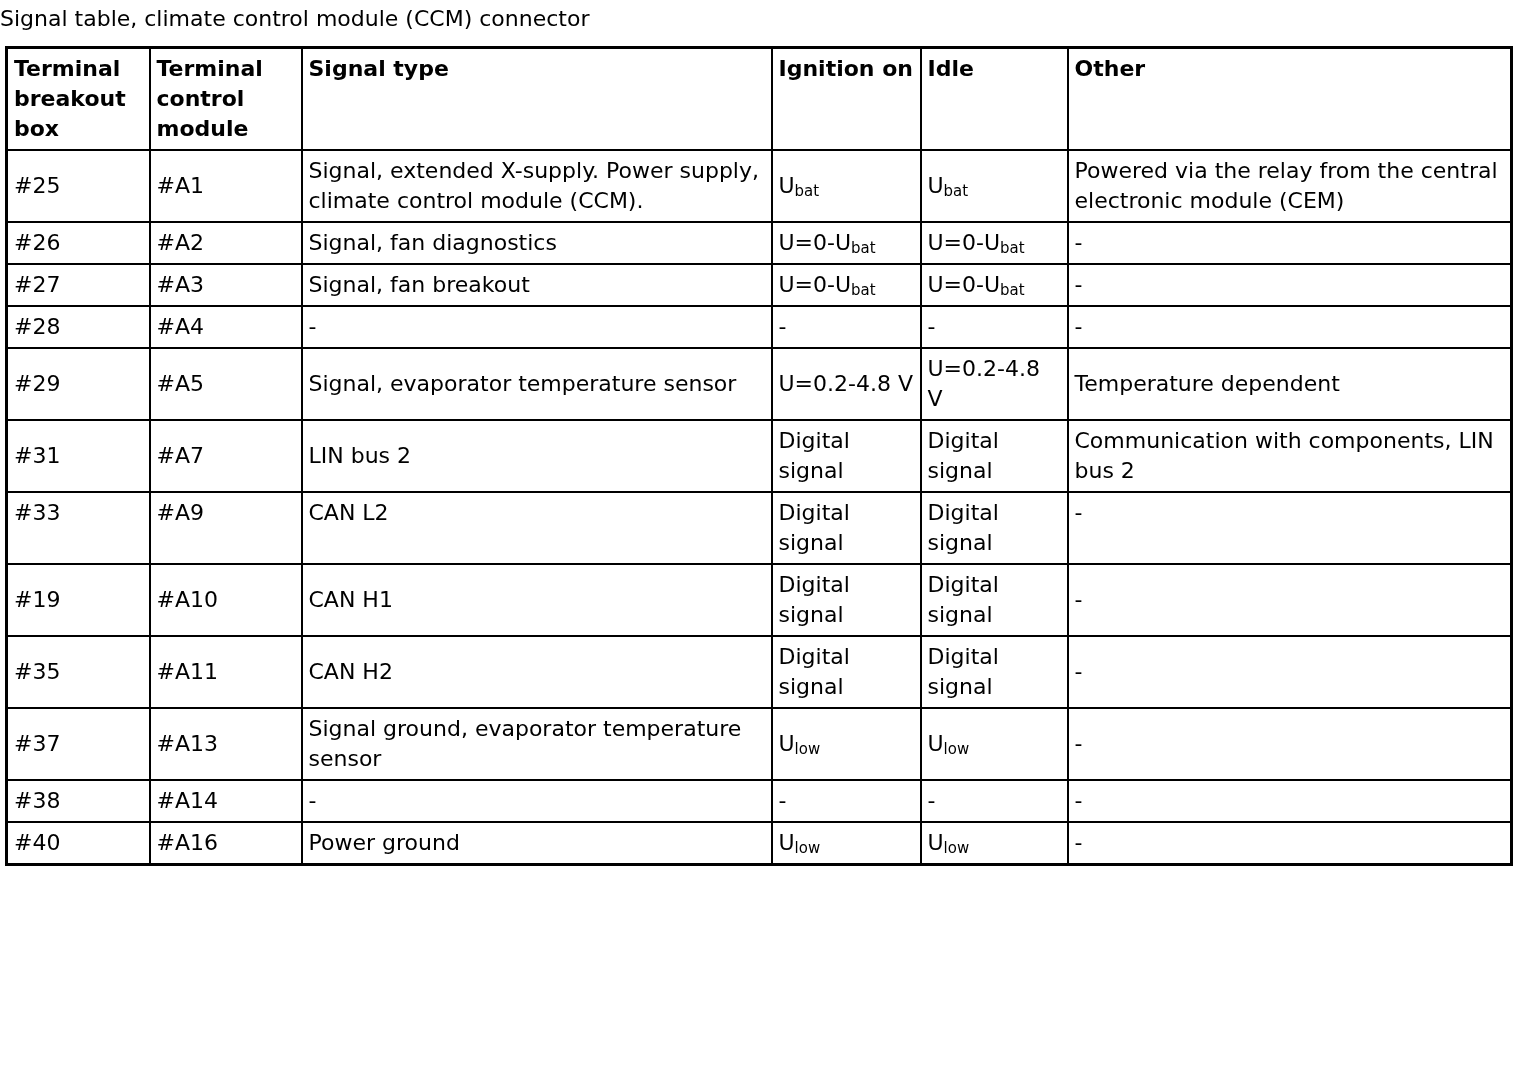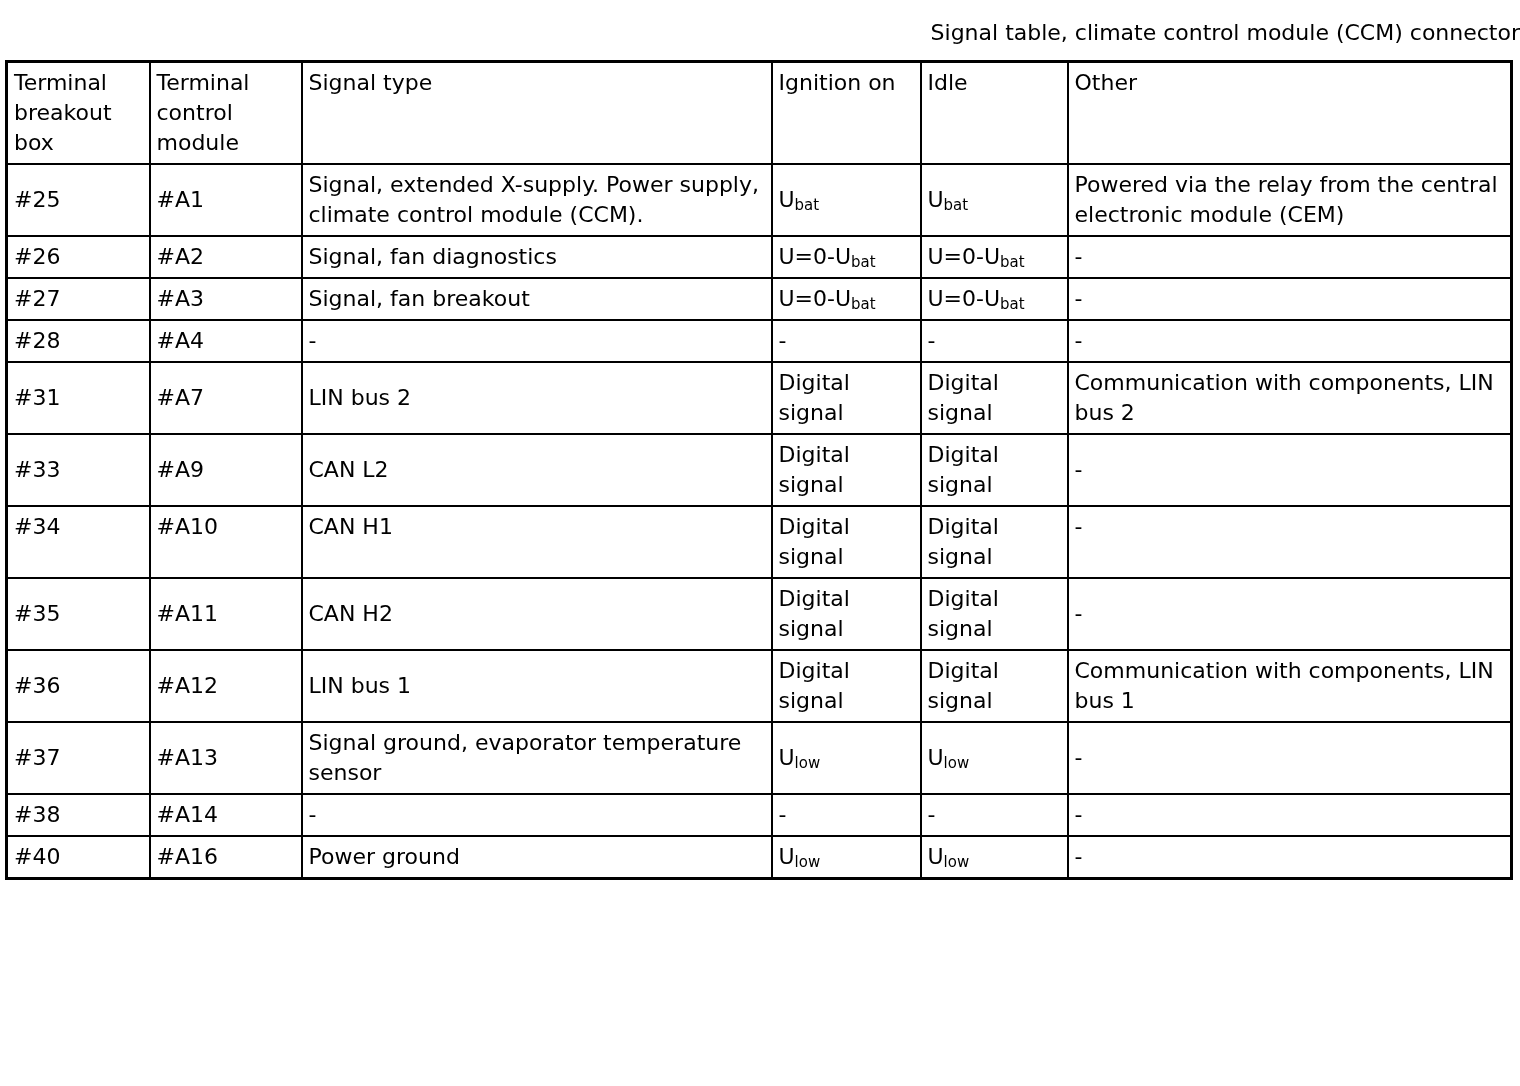--- a/index.html
+++ b/index.html
@@ -4,24 +4,24 @@
 <style>
   * { box-sizing: border-box; margin: 0; padding: 0; }
   html, body {
     width: 1520px;
     background: #ffffff;
     color: #000000;
     font-family: "DejaVu Sans", sans-serif;
   }
   body { height: 1086px; overflow: hidden; }
   .title {
-    text-align: right;
+    text-align: left;
     font-size: 22px;
     line-height: 28px;
-    padding-top: 19px;
+    padding-top: 5px;
     margin-bottom: 13px;
   }
   table.signal-table {
     border-collapse: collapse;
     table-layout: fixed;
     width: 1505px;
     margin-left: 5px;
     border: 3px solid #000000;
   }
   col.c1 { width: 143px; }
@@ -32,21 +32,21 @@
   col.c6 { width: 444px; }
   th, td {
     border: 2px solid #000000;
     font-size: 22px;
     line-height: 30px;
     padding: 5px 5px 5px 6px;
     text-align: left;
     overflow: hidden;
   }
   th {
-    font-weight: normal;
+    font-weight: bold;
     vertical-align: top;
     height: 98px;
   }
   td { vertical-align: middle; }
   
   tbody tr:nth-child(7) td { vertical-align: top; }
   sub {
     font-size: 0.68em;
     line-height: 0;
     vertical-align: baseline;
@@ -106,58 +106,58 @@
         </tr>
         <tr>
           <td>#28</td>
           <td>#A4</td>
           <td>-</td>
           <td>-</td>
           <td>-</td>
           <td>-</td>
         </tr>
         <tr>
+          <td>#29</td>
+          <td>#A5</td>
+          <td>Signal, evaporator temperature sensor</td>
+          <td>U=0.2-4.8 V</td>
+          <td>U=0.2-4.8 V</td>
+          <td>Temperature dependent</td>
+        </tr>
+        <tr>
           <td>#31</td>
           <td>#A7</td>
           <td>LIN bus 2</td>
           <td>Digital signal</td>
           <td>Digital signal</td>
           <td>Communication with components, LIN bus 2</td>
         </tr>
         <tr>
           <td>#33</td>
           <td>#A9</td>
           <td>CAN L2</td>
           <td>Digital signal</td>
           <td>Digital signal</td>
           <td>-</td>
         </tr>
         <tr>
-          <td>#34</td>
+          <td>#19</td>
           <td>#A10</td>
           <td>CAN H1</td>
           <td>Digital signal</td>
           <td>Digital signal</td>
           <td>-</td>
         </tr>
         <tr>
           <td>#35</td>
           <td>#A11</td>
           <td>CAN H2</td>
           <td>Digital signal</td>
           <td>Digital signal</td>
           <td>-</td>
-        </tr>
-        <tr>
-          <td>#36</td>
-          <td>#A12</td>
-          <td>LIN bus 1</td>
-          <td>Digital signal</td>
-          <td>Digital signal</td>
-          <td>Communication with components, LIN bus 1</td>
         </tr>
         <tr>
           <td>#37</td>
           <td>#A13</td>
           <td>Signal ground, evaporator temperature sensor</td>
           <td>U<sub>low</sub></td>
           <td>U<sub>low</sub></td>
           <td>-</td>
         </tr>
         <tr>

